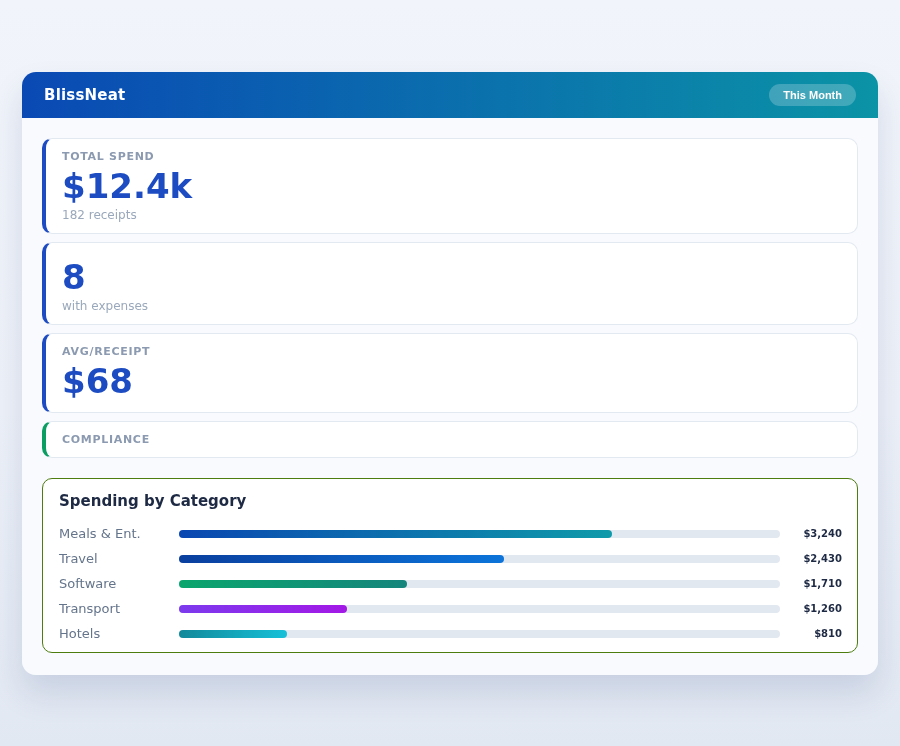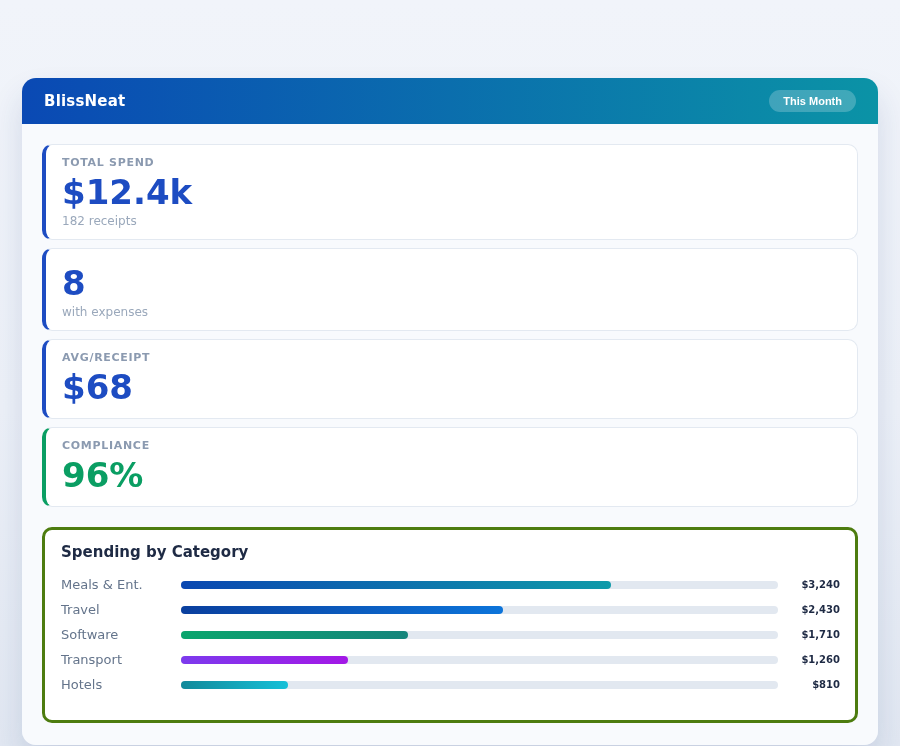--- a/index.html
+++ b/index.html
@@ -5,21 +5,21 @@
   * { box-sizing: border-box; margin: 0; padding: 0; }
   html, body { width: 900px; height: 746px; }
   body {
     font-family: "DejaVu Sans", "Liberation Sans", sans-serif;
     background: linear-gradient(180deg, #f1f4fa 0%, #edf1f8 55%, #e2e8f2 100%);
     position: relative;
     overflow: hidden;
   }
   .app {
     position: absolute;
-    left: 22px; top: 78px; width: 856px;
+    left: 22px; top: 72px; width: 856px;
     border-radius: 14px;
     overflow: hidden;
     box-shadow: 0 18px 32px rgba(30, 60, 120, 0.14);
   }
   .app-header {
     height: 46px;
     padding: 0 22px;
     display: flex;
     align-items: center;
     justify-content: space-between;
@@ -67,23 +67,23 @@
   }
   .stat-sub {
     font-size: 12px;
     color: #9aa8bb;
     margin-top: 2px;
   }
   .chart-card {
     margin-top: 20px;
     margin-bottom: 2px;
     background: #ffffff;
-    border: 3px solid #4d7c0f;
+    border: 1px solid #4d7c0f;
     border-radius: 10px;
-    padding: 13px 15px 23px 16px;
+    padding: 13px 15px 6px 16px;
   }
   .chart-title {
     font-size: 15px;
     font-weight: bold;
     color: #1e2a44;
     margin-bottom: 11px;
   }
   .chart-row {
     display: flex;
     align-items: center;
@@ -135,21 +135,20 @@
       <div class="stat-sub">with expenses</div>
     </div>
 
     <div class="stat-card" style="border-left-color: rgb(29, 76, 194);">
       <div class="stat-label">AVG/RECEIPT</div>
       <div class="stat-value" style="color: rgb(29, 76, 194);">$68</div>
     </div>
 
     <div class="stat-card" style="border-left-color: rgb(10, 158, 99);">
       <div class="stat-label">COMPLIANCE</div>
-      <div class="stat-value" style="color: rgb(10, 158, 99);">96%</div>
     </div>
 
     <div class="chart-card">
       <div class="chart-title">Spending by Category</div>
       <div id="chart-rows">
           <div class="chart-row">
             <div class="chart-label">Meals &amp; Ent.</div>
             <div class="chart-track" style="background: rgb(226, 232, 240);">
               <div class="chart-fill" style="width: 72%; background: linear-gradient(90deg, rgb(10, 71, 177), rgb(15, 154, 169));"></div>
             </div>

